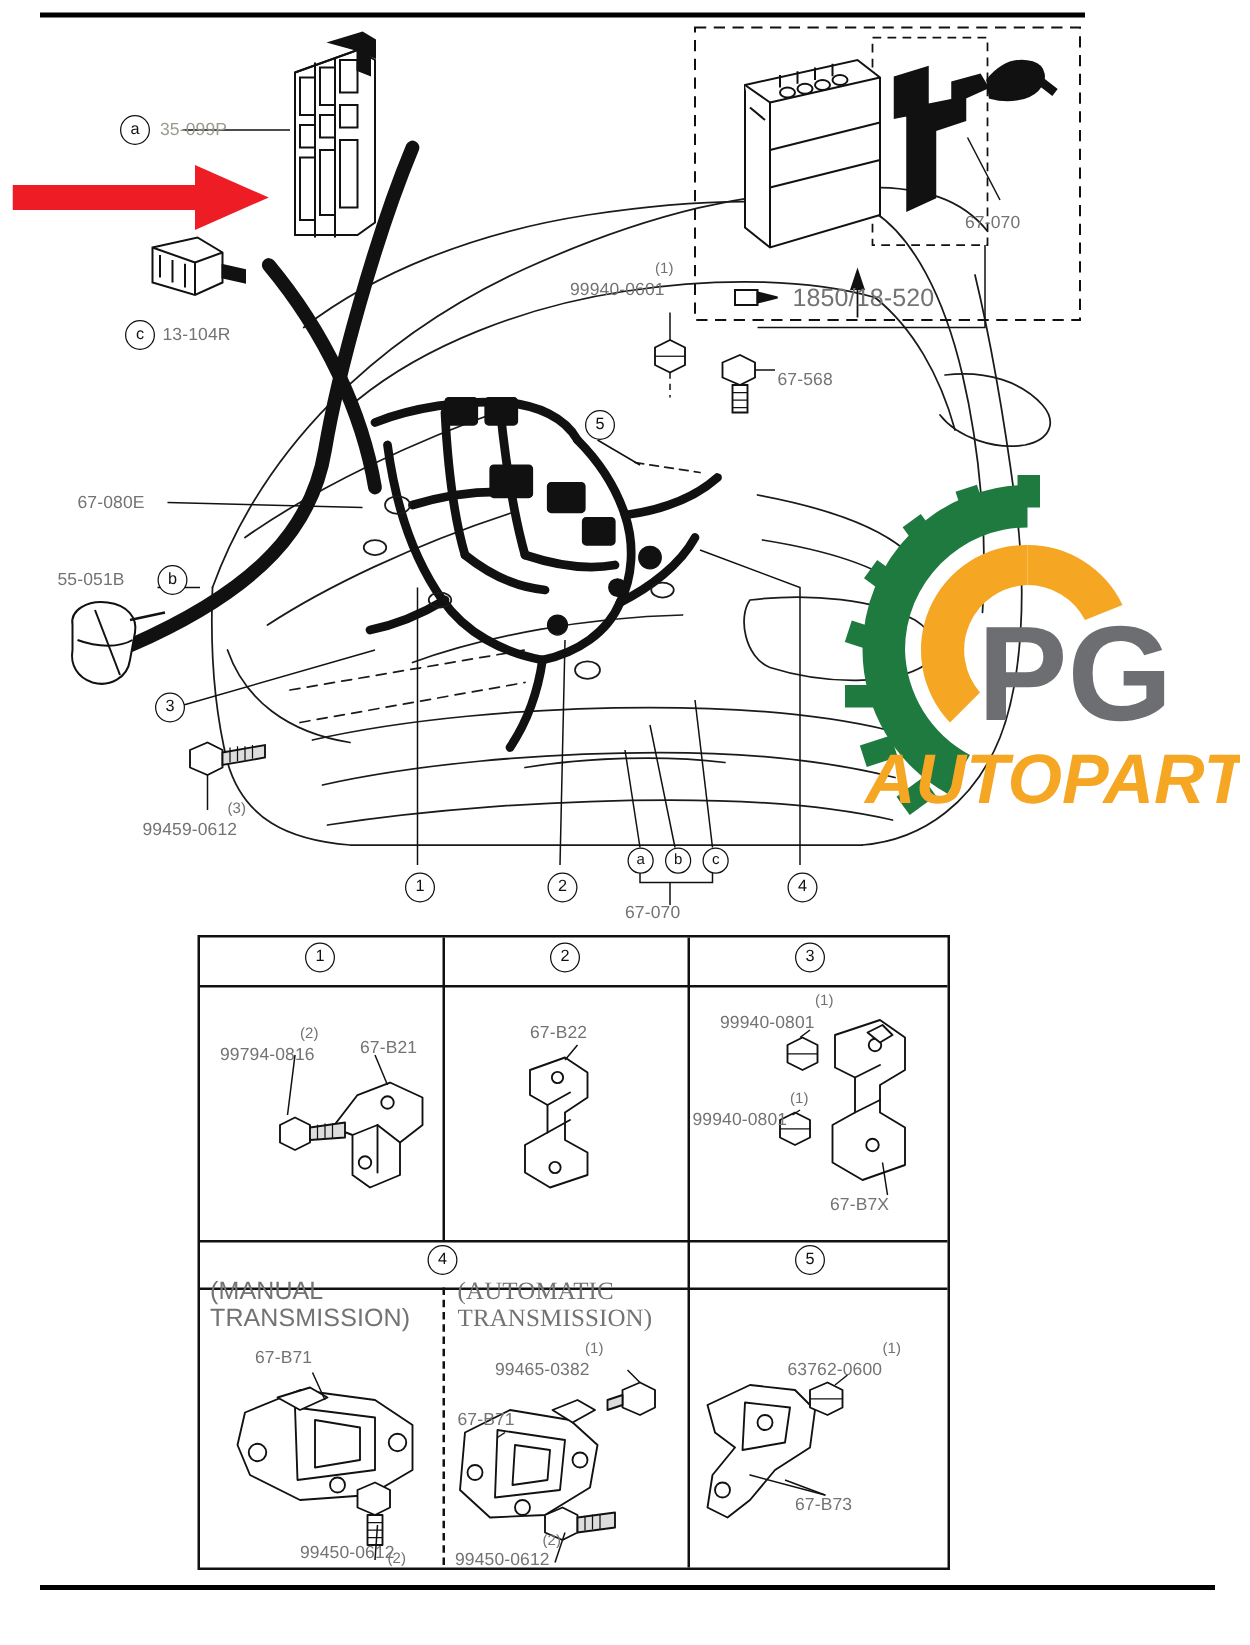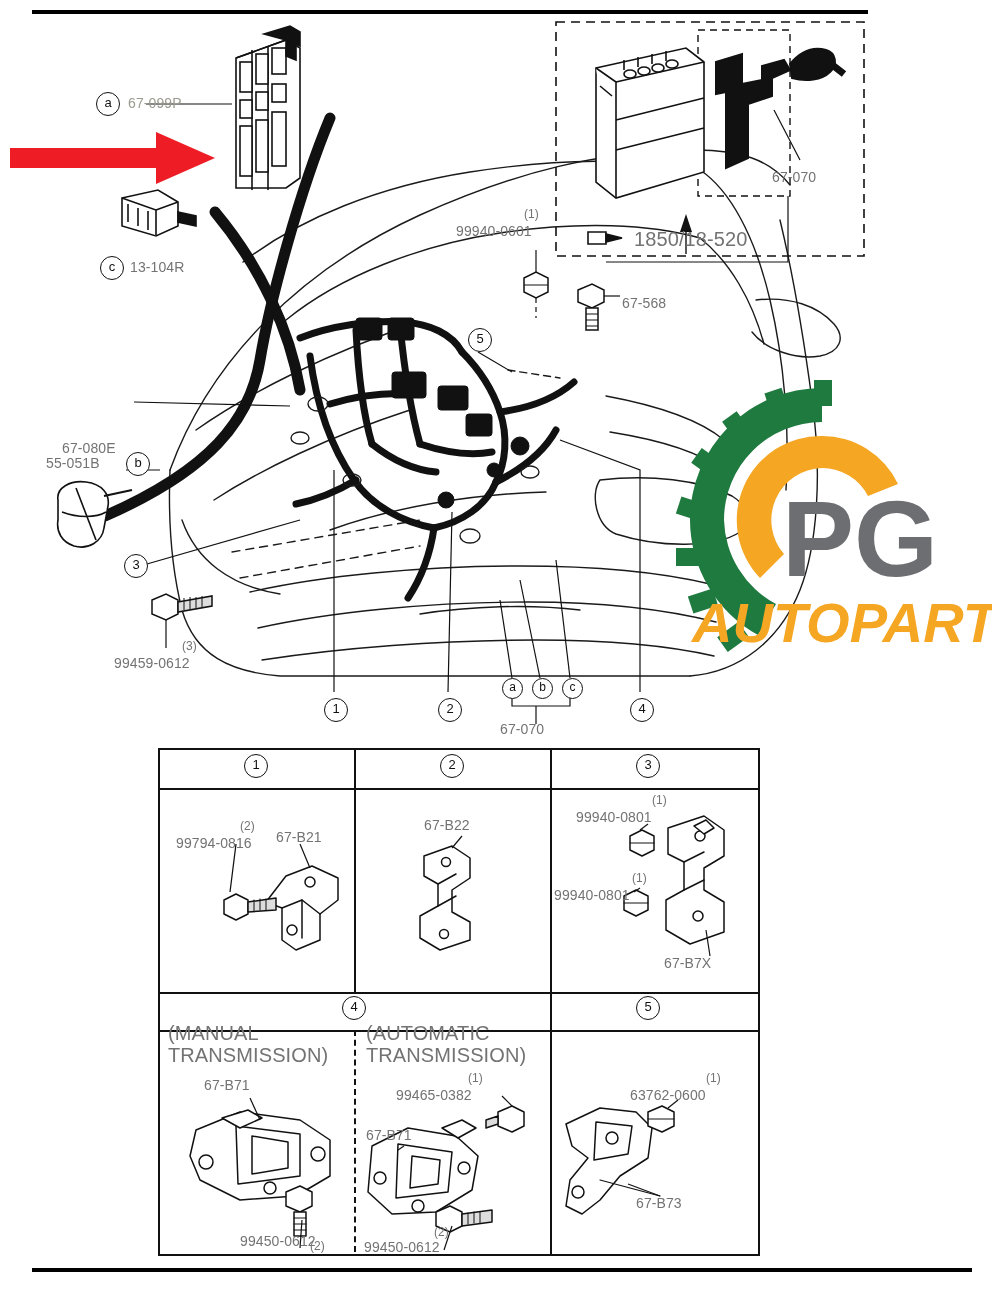--- a/index.html
+++ b/index.html
@@ -303,26 +303,26 @@
   </svg>
 
   <svg id="red-arrow" width="210" height="60" viewBox="0 0 210 60">
     <g fill="#ee1c25">
       <rect x="0" y="18" width="150" height="20"></rect>
       <path d="M146 2 L 205 28 L 146 54 Z"></path>
     </g>
   </svg>
 
   <div class="circ" style="left:96px; top:92px;">a</div>
-  <div class="lbl ghost" style="left:128px; top:96px;">67-099P</div>
+  <div class="lbl ghost" style="left:128px; top:96px;">35-099P</div>
 
   <div class="circ" style="left:100px; top:256px;">c</div>
   <div class="lbl" style="left:130px; top:260px;text-align:center;">13-104R</div>
 
-  <div class="lbl" style="left:62px; top:394px;margin-top:47px;">67-080E</div>
+  <div class="lbl" style="left:62px; top:394px;">67-080E</div>
 
   <div class="lbl" style="left:46px; top:456px;">55-051B</div>
   <div class="circ" style="left:126px; top:452px;">b</div>
 
   <div class="lbl sm" style="left:182px; top:640px;">(3)</div>
   <div class="lbl" style="left:114px; top:656px;">99459-0612</div>
 
   <div class="lbl sm" style="left:524px; top:208px;">(1)</div>
   <div class="lbl" style="left:456px; top:224px;">99940-0601</div>
 
@@ -458,33 +458,33 @@
       <path d="M502 1096 L 512 1106"></path>
       <path d="M404 1146 L 398 1150"></path>
       <path d="M444 1250 L 452 1226"></path>
       <path d="M678 1100 L 668 1108"></path>
       <path d="M660 1196 L 628 1184"></path>
     </g>
   </svg>
 
   <div class="lbl sm" style="left:240px; top:820px;">(2)</div>
   <div class="lbl" style="left:176px; top:836px;">99794-0816</div>
-  <div class="lbl" style="left:276px; top:830px;">67-B21</div>
+  <div class="lbl" style="left:288px; top:830px;">67-B21</div>
 
   <div class="lbl" style="left:424px; top:818px;">67-B22</div>
 
   <div class="lbl sm" style="left:652px; top:794px;">(1)</div>
   <div class="lbl" style="left:576px; top:810px;">99940-0801</div>
   <div class="lbl sm" style="left:632px; top:872px;">(1)</div>
   <div class="lbl" style="left:554px; top:888px;">99940-0801</div>
   <div class="lbl" style="left:664px; top:956px;">67-B7X</div>
 
   <div class="lbl big" style="left:168px; top:1022px;">(MANUAL
 TRANSMISSION)</div>
-  <div class="lbl big" style="left:366px; top:1022px;">(AUTOMATIC
+  <div class="lbl big" style="left:366px; top:1022px;font-family:Liberation Serif, serif;">(AUTOMATIC
 TRANSMISSION)</div>
   <div class="lbl" style="left:204px; top:1078px;">67-B71</div>
   <div class="lbl sm" style="left:310px; top:1240px;">(2)</div>
   <div class="lbl" style="left:240px; top:1234px;">99450-0612</div>
   <div class="lbl sm" style="left:468px; top:1072px;">(1)</div>
   <div class="lbl" style="left:396px; top:1088px;">99465-0382</div>
   <div class="lbl" style="left:366px; top:1128px;">67-B71</div>
   <div class="lbl sm" style="left:434px; top:1226px;">(2)</div>
   <div class="lbl" style="left:364px; top:1240px;">99450-0612</div>
 

